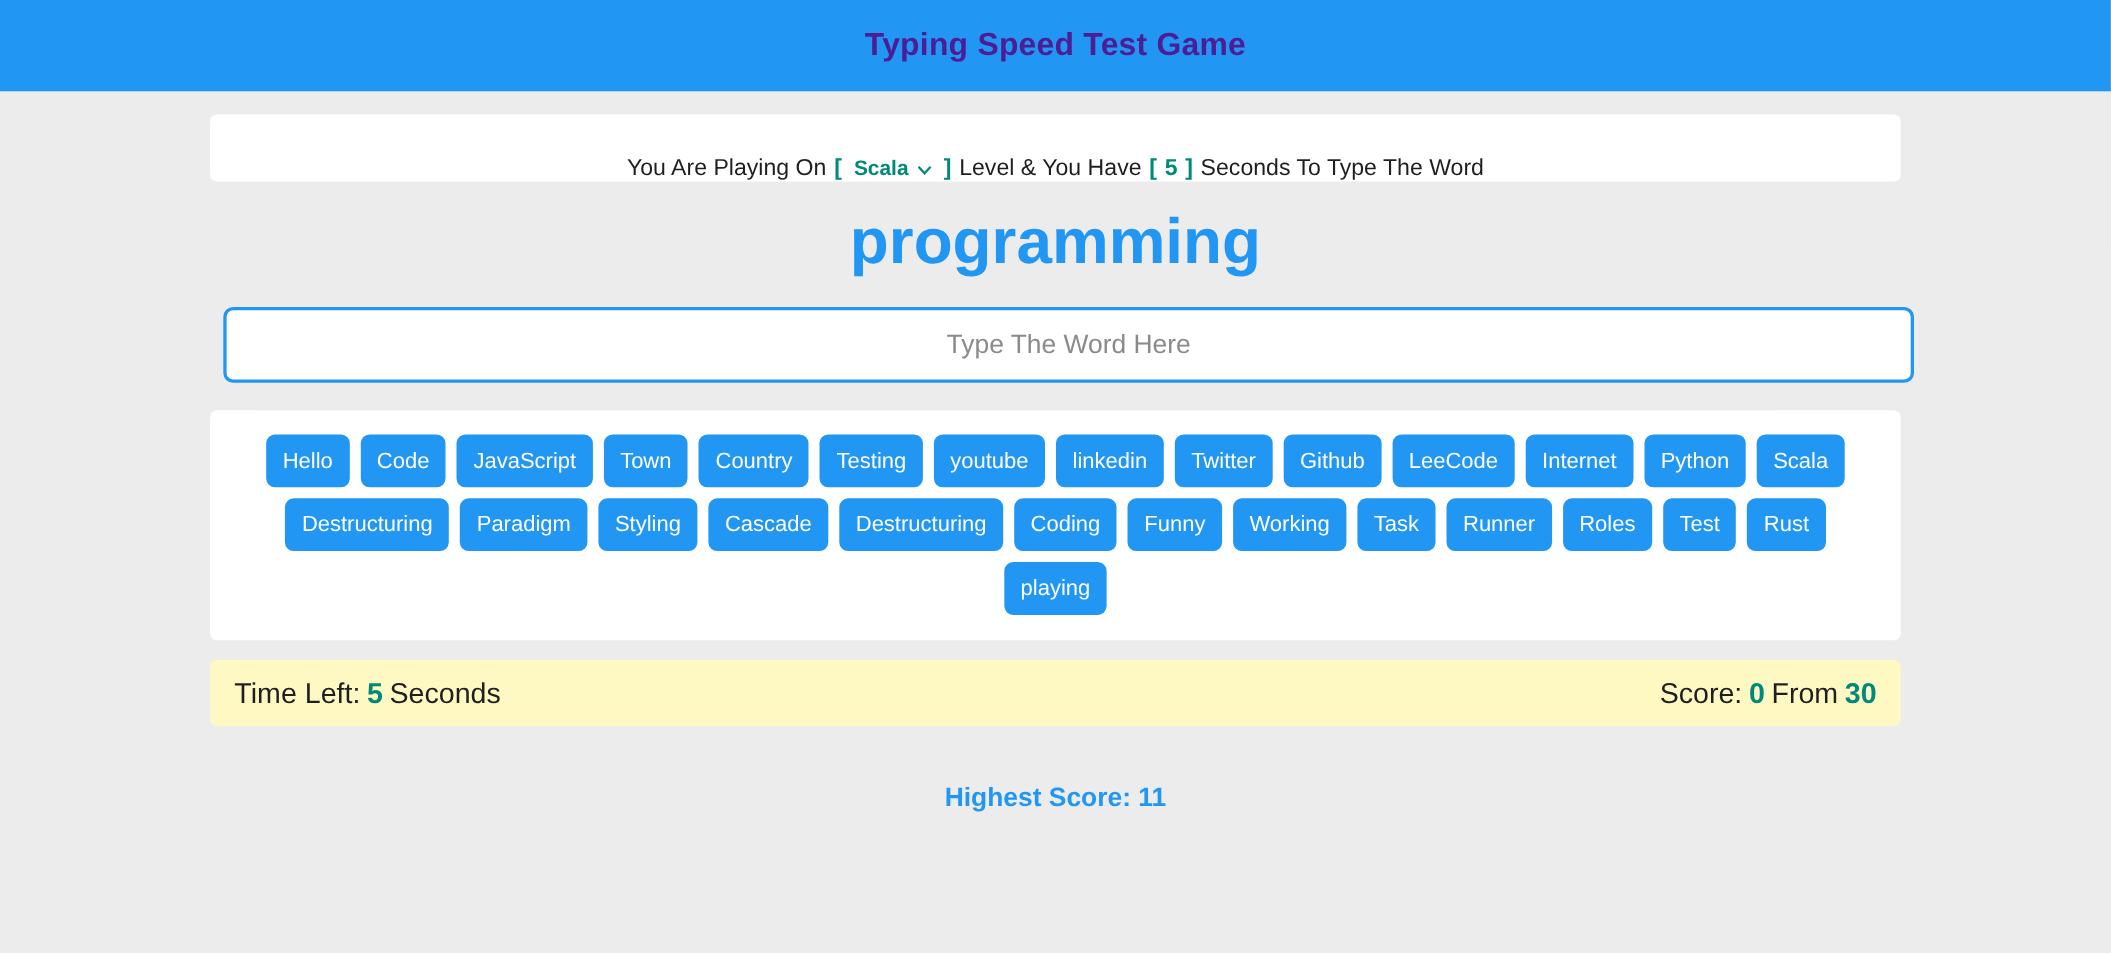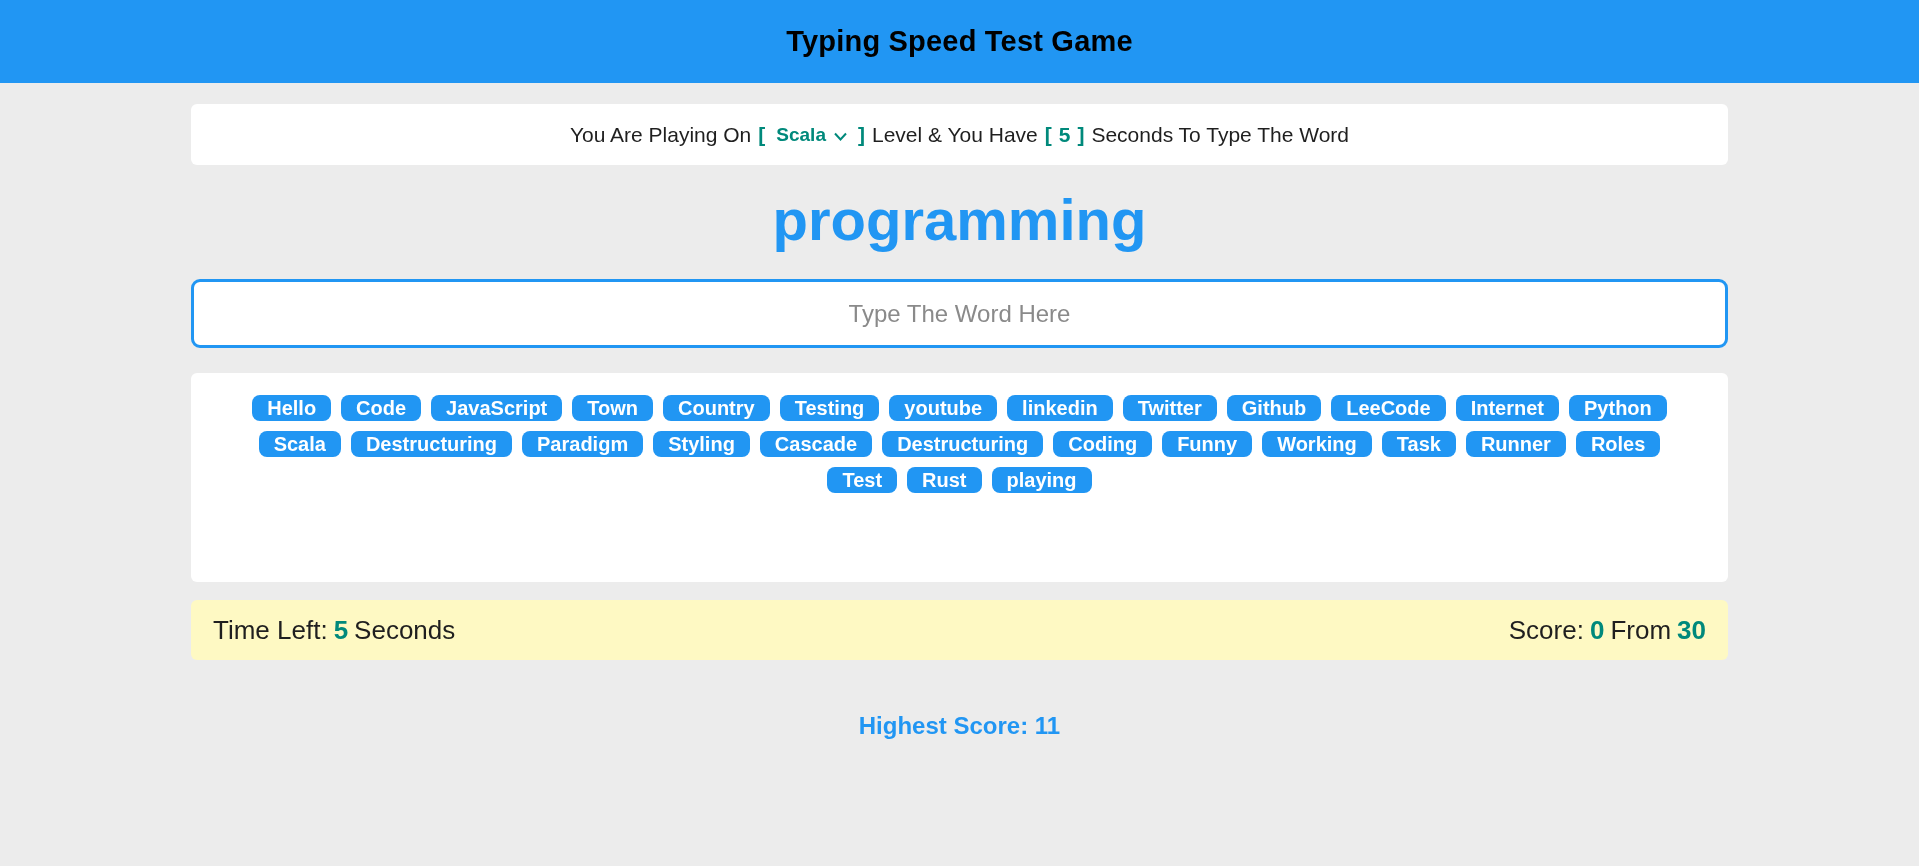--- a/index.html
+++ b/index.html
@@ -13,36 +13,36 @@
     overflow: hidden;
   }
   .header {
     height: 83px;
     background: #2196f3;
     display: flex;
     align-items: center;
     justify-content: center;
   }
   .header h1 {
-    color: #000000;
+    color: #4c1d95;
     font-size: 29px;
     font-weight: bold;
     letter-spacing: 0.2px;
   }
   .container {
     width: 1537px;
     margin: 0 auto;
   }
   .level-bar {
     margin-top: 21px;
     background: #ffffff;
     border-radius: 6px;
     height: 61px;
     display: flex;
-    align-items: center;
+    align-items: flex-end;
     justify-content: center;
     font-size: 21px;
     gap: 7px;
   }
   .teal { color: #00897b; font-weight: bold; }
   .level-select {
     display: inline-flex;
     align-items: center;
     gap: 8px;
     color: #00897b;
@@ -65,40 +65,41 @@
     width: 100%;
     height: 69px;
     background: #ffffff;
     border: 3px solid #2196f3;
     border-radius: 9px;
     outline: none;
     text-align: center;
     font-size: 24px;
     font-family: "Liberation Sans", sans-serif;
     color: #0c4a6e;
+    margin-left: 12px;
   }
   .word-input::placeholder { color: #8a8a8a; opacity: 1; }
   .words-card {
     margin-top: 25px;
     background: #ffffff;
     border-radius: 6px;
     padding: 22px 34px 20px;
     display: flex;
     flex-wrap: wrap;
     justify-content: center;
     align-content: flex-start;
     gap: 10px 10px;
     min-height: 209px;
   }
   .word-chip {
     background: #2196f3;
     color: #ffffff;
-    font-weight: bold;
+    font-weight: normal;
     font-size: 20px;
-    padding: 2px 15px;
+    padding: 13px 15px;
     border-radius: 8px;
     line-height: 1.1;
     white-space: nowrap;
   }
   .status-bar {
     margin-top: 18px;
     background: #fef9c3;
     border-radius: 6px;
     height: 60px;
     display: flex;

